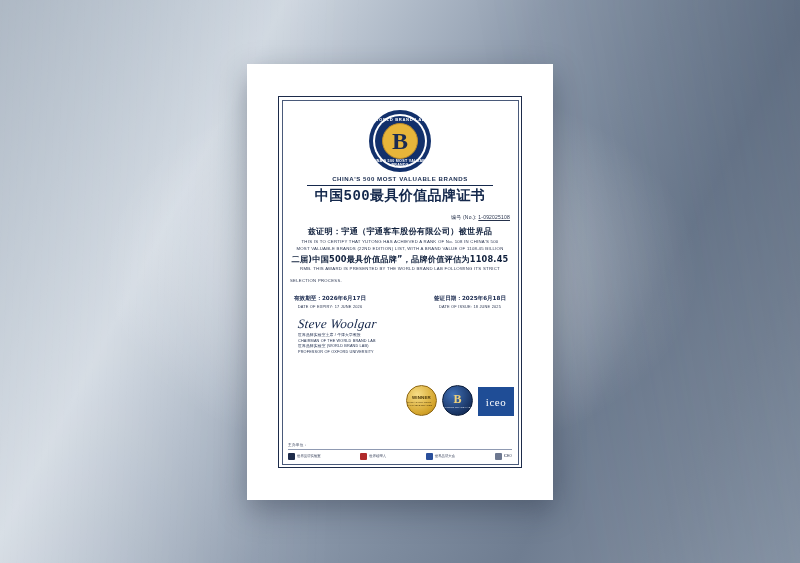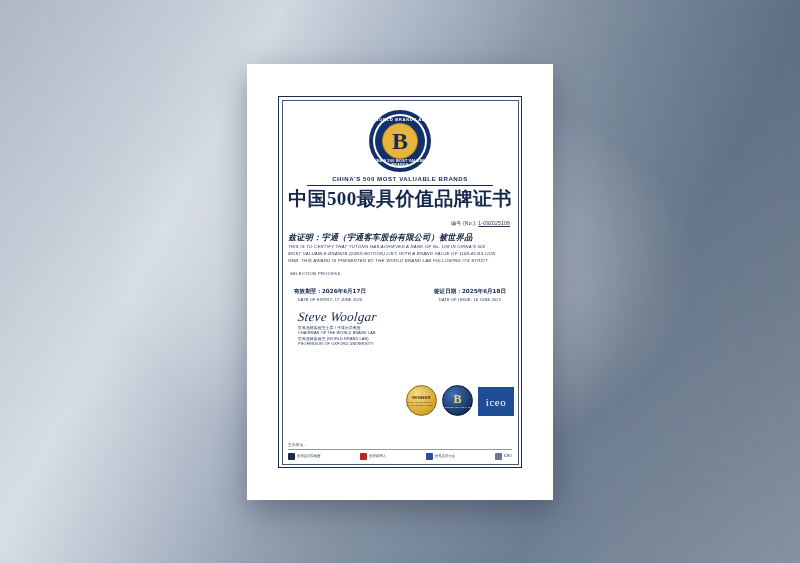--- a/index.html
+++ b/index.html
@@ -167,45 +167,44 @@
     font-weight: bold;
     margin-top: 1px;
   }
   .rule {
     width: 186px;
     height: 1px;
     background: #16294d;
     margin: 3px 0 3px 0;
   }
   .title-cn {
-    font-family: Liberation Serif, serif;
-    font-weight: bold;
-    font-size: 19px;
+    font-family: Liberation Mono, monospace;
+    font-weight: bold;
+    font-size: 14px;
     letter-spacing: 0.4px;
     color: #14284c;
     line-height: 1.1;
   }
 
   
   .certno {
     align-self: flex-end;
     margin-top: 10px;
     margin-right: 2px;
     font-size: 5px;
     color: #25314b;
     letter-spacing: 0.2px;
   }
   .certno u { text-decoration: underline; }
 
   
   .body {
     width: 100%;
     margin-top: 6px;
-    text-align: left;
-    font-style: italic;
+    text-align: center;
   }
   .body .ln-cn {
     font-family: "DejaVu Sans", sans-serif;
     font-size: 8.2px;
     font-weight: bold;
     color: #10203c;
     letter-spacing: 0.2px;
     line-height: 1.25;
     margin-top: 3px;
   }
@@ -388,20 +387,21 @@
 
         <div class="certno">
           <span>编号 (No.):</span>
           <u>1-092025108</u>
         </div>
 
         <div class="body">
           <div class="ln-cn first">兹证明：宇通（宇通客车股份有限公司）被世界品</div>
           <div class="ln-en">THIS IS TO CERTIFY THAT  YUTONG  HAS ACHIEVED A RANK OF No. 108 IN CHINA'S 500</div>
           <div class="ln-en">MOST VALUABLE BRANDS (22ND EDITION) LIST, WITH A BRAND VALUE OF 1108.45 BILLION</div>
+          <div class="ln-cn">二届)中国500最具价值品牌”，品牌价值评估为1108.45</div>
           <div class="ln-en">RMB. THIS AWARD IS PRESENTED BY THE WORLD BRAND LAB FOLLOWING ITS STRICT</div>
         </div>
         <div class="sel">SELECTION PROCESS.</div>
 
         <div class="dates">
           <div class="date-col">
             <div class="date-cn">
               <span>有效期至：</span><span>2026年6月17日</span>
             </div>
             <div class="date-en">DATE OF EXPIRY: 17 JUNE 2026</div>

